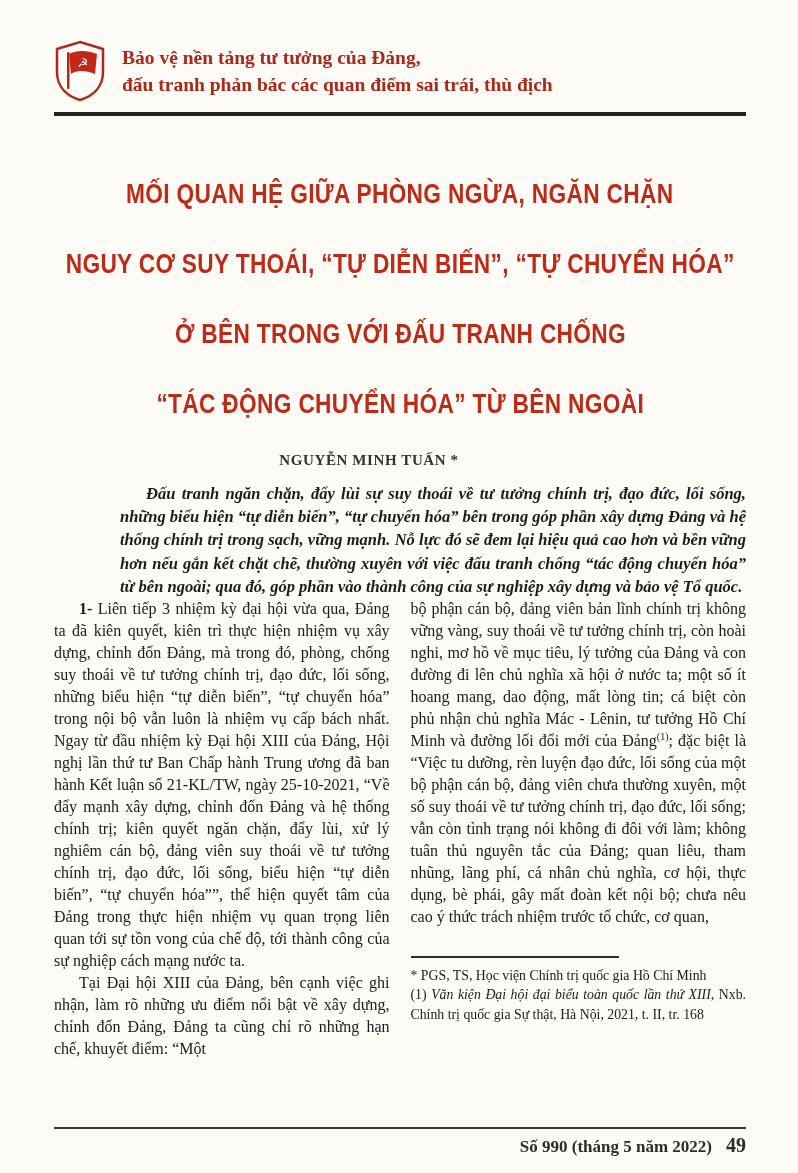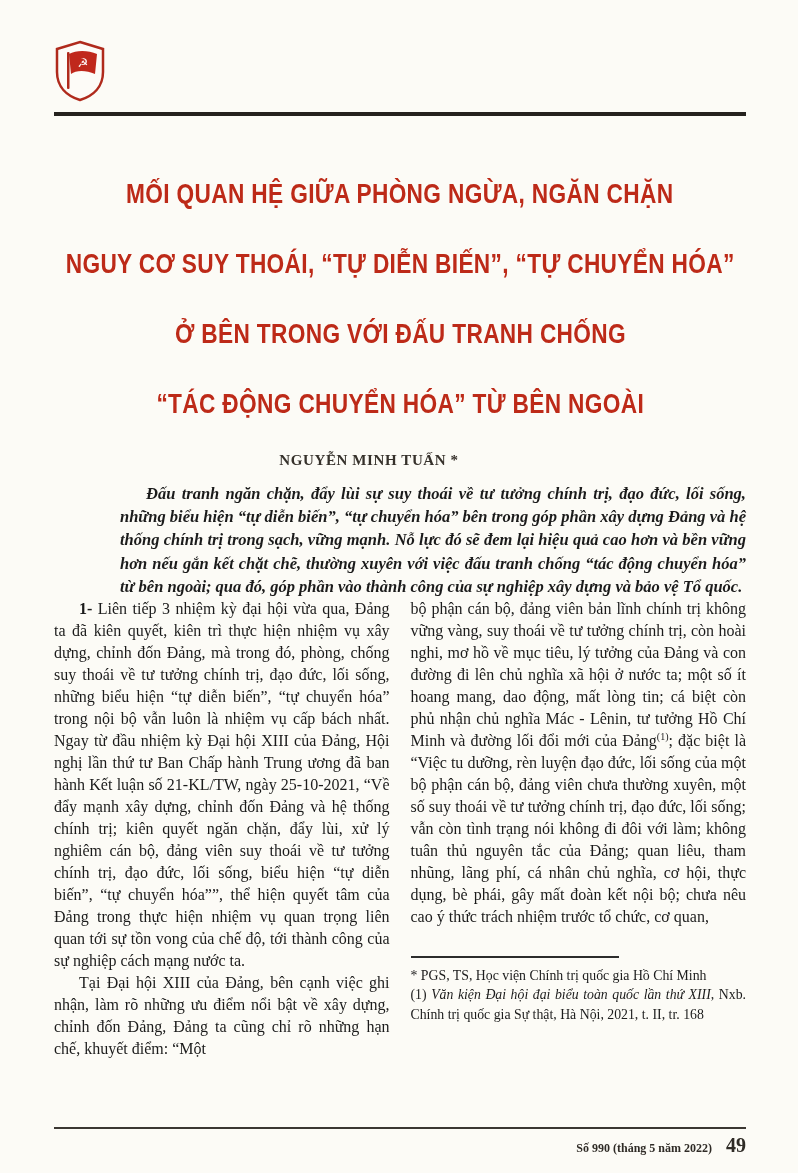--- a/index.html
+++ b/index.html
@@ -55,37 +55,41 @@
 
   
   .footnotes { margin-top: 28px; }
   .fn-rule { width: 208px; height: 1.5px; background: #2c2c2c; margin-bottom: 8px; }
   .fn { margin: 0; font-size: 13.8px; line-height: 19.5px; text-align: justify; }
 
   
   .footer { position: absolute; left: 54px; right: 52px; bottom: 16px; }
   .footer-rule { height: 2px; background: #3b3732; }
   .footer-text { text-align: right; margin-top: 5px; font-weight: bold; color: #2f2b26; }
-  .issue { font-size: 12px; text-align: right; }
+  .issue { font-size: 17px; text-align: right; }
   .pagenum { font-size: 20px; margin-left: 10px; }
 </style>
 </head>
 <body>
 
 <div class="page">
   <div class="content">
 
     <header class="banner">
       <div class="emblem">
         <svg width="52" height="62" viewBox="0 0 52 62" aria-hidden="true">
           <path d="M26 2 L49 9 V32 C49 47 39 56 26 60 C13 56 3 47 3 32 V9 Z" fill="#fdfbf7" stroke="#b02a1c" stroke-width="2.5"></path>
           <path d="M15 14 C22 10 34 10 43 14 L41 34 C32 30 22 30 17 34 Z" fill="#c0281c"></path>
           <rect x="13" y="12" width="2.5" height="37" rx="1" fill="#b02a1c"></rect>
           <text x="29" y="27" font-family="DejaVu Sans" font-size="12" fill="#ffffff" text-anchor="middle">☭</text>
         </svg>
+      </div>
+      <div class="banner-text">
+        <div>Bảo vệ nền tảng tư tưởng của Đảng,</div>
+        <div>đấu tranh phản bác các quan điểm sai trái, thù địch</div>
       </div>
     </header>
 
     <div class="header-rule"></div>
 
     <h1 class="title">
       <span class="title-line">MỐI QUAN HỆ GIỮA PHÒNG NGỪA, NGĂN CHẶN</span>
       <span class="title-line">NGUY CƠ SUY THOÁI, “TỰ DIỄN BIẾN”, “TỰ CHUYỂN HÓA”</span>
       <span class="title-line">Ở BÊN TRONG VỚI ĐẤU TRANH CHỐNG</span>
       <span class="title-line">“TÁC ĐỘNG CHUYỂN HÓA” TỪ BÊN NGOÀI</span>

